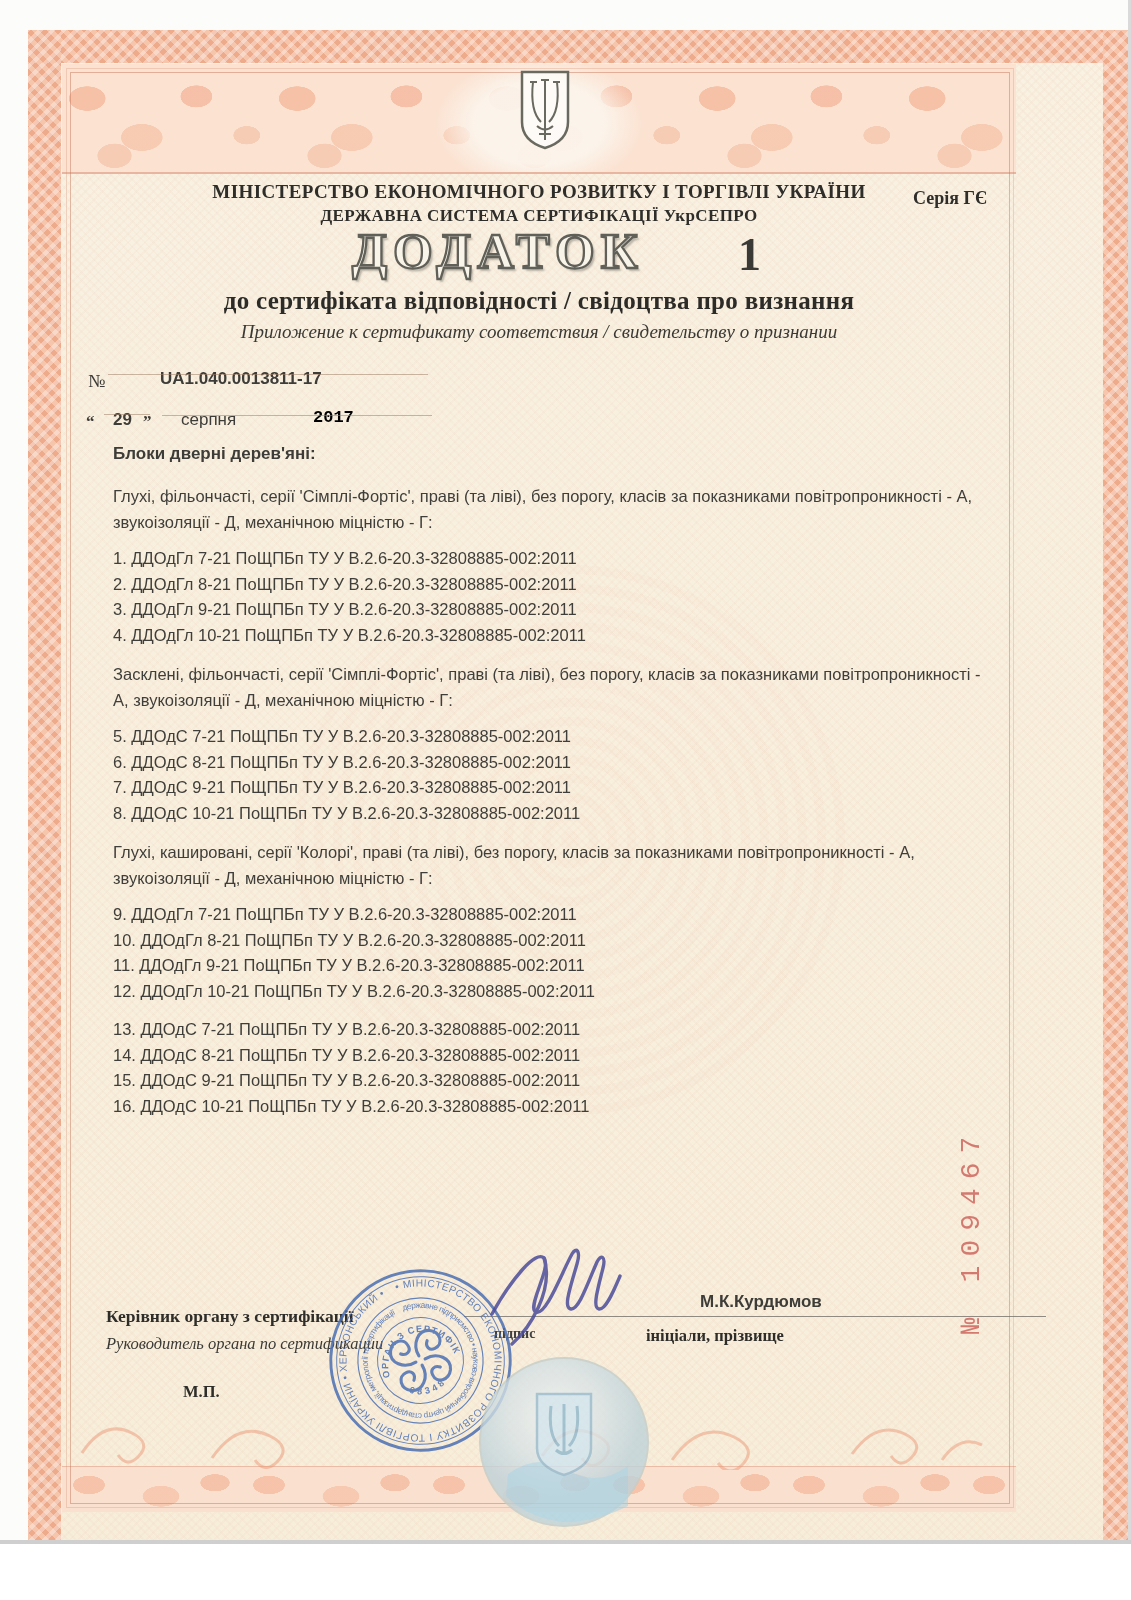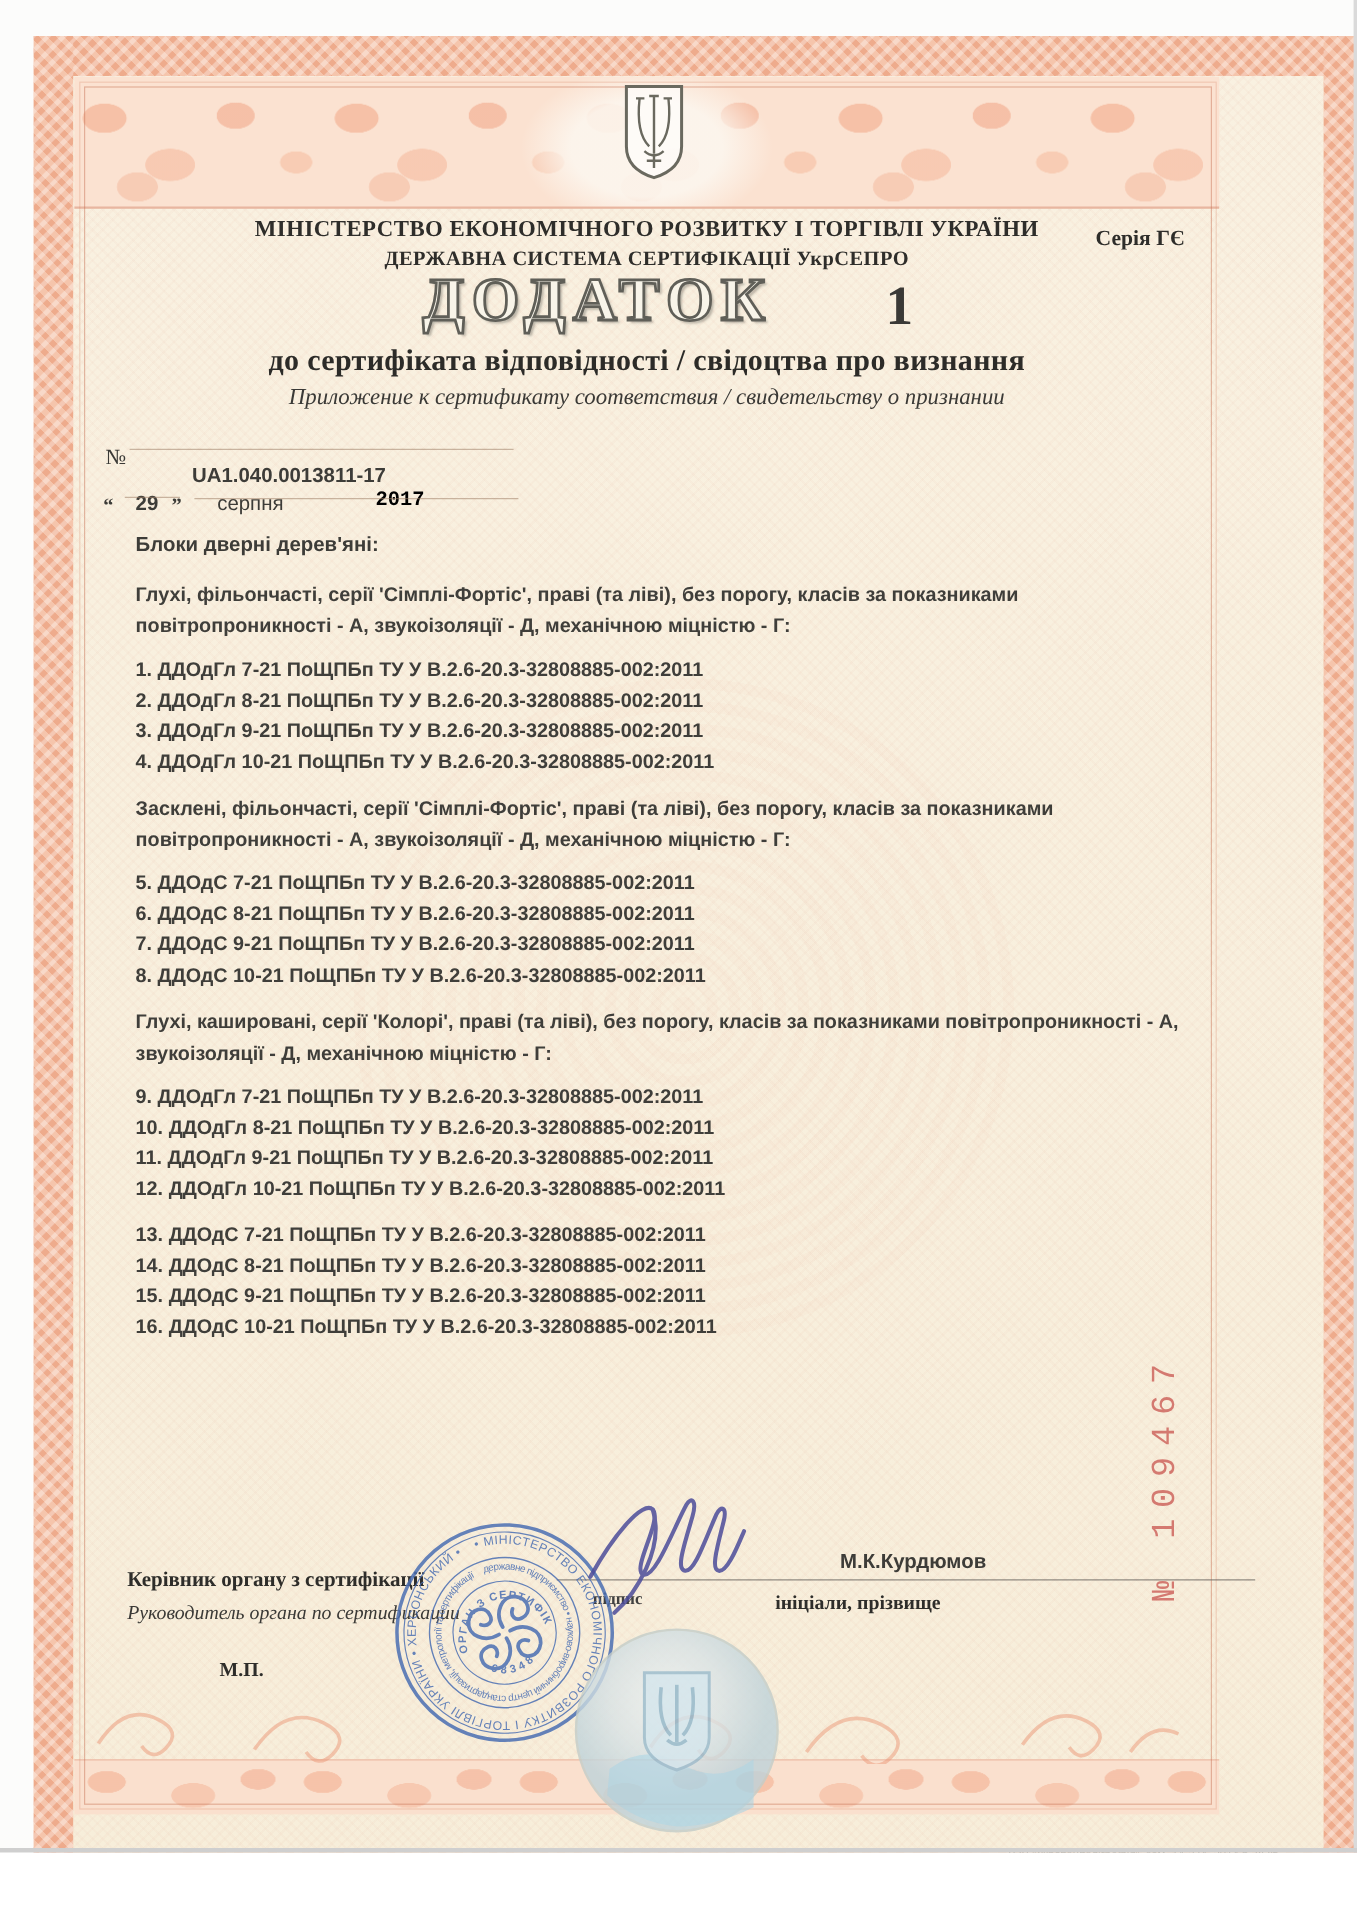--- a/index.html
+++ b/index.html
@@ -46,35 +46,35 @@
   .ministry1{top:181px;font-size:19px;font-weight:bold;letter-spacing:.4px;}
   .ministry2{top:206px;font-size:17px;font-weight:bold;letter-spacing:.4px;}
   .series{position:absolute;left:913px;top:188px;font-size:18px;font-weight:bold;color:#2e2d2a;}
   .doc-title{position:absolute;left:352px;top:222px;font-size:51px;font-weight:bold;letter-spacing:6px;
       color:#f8f4e9;-webkit-text-stroke:2.3px #605f58;text-shadow:2.5px 2.5px 2px rgba(110,108,100,.45);}
   .doc-title-num{position:absolute;left:738px;top:228px;font-size:46px;font-weight:bold;color:#3a3936;}
   .subtitle-uk{top:287px;font-size:25px;font-weight:bold;letter-spacing:.3px;color:#2c2b28;}
   .subtitle-ru{top:321px;font-size:19px;font-style:italic;color:#3a3936;}
   .num-label{position:absolute;left:88px;top:371px;font-size:18px;color:#3a3936;}
   .cert-number{position:absolute;left:160px;top:369px;font-family:"Liberation Sans",sans-serif;
-      font-size:17px;font-weight:bold;color:#3d3c38;margin-top:18px;}
+      font-size:17px;font-weight:bold;color:#3d3c38;}
   .uline{position:absolute;border-bottom:1.5px solid rgba(160,130,105,.55);}
   .u1{left:108px;top:374px;width:320px;}
   .u2{left:104px;top:414px;width:46px;}
   .u3{left:162px;top:415px;width:270px;}
   .q{position:absolute;font-size:17px;color:#3d3c38;font-weight:bold;}
   .qo{left:86px;top:412px;}
   .day{position:absolute;left:113px;top:410px;font-family:"Liberation Sans",sans-serif;font-size:17px;font-weight:bold;color:#3d3c38;}
   .qc{left:143px;top:412px;}
   .month{position:absolute;left:181px;top:410px;font-family:"Liberation Sans",sans-serif;font-size:17px;font-weight:normal;color:#3d3c38;}
   .year{position:absolute;left:313px;top:408px;font-family:Liberation Mono, monospace;font-size:17px;font-weight:bold;color:#000000;}
   .intro{position:absolute;left:113px;top:444px;font-family:"Liberation Sans",sans-serif;
       font-size:17px;font-weight:bold;color:#3d3c38;}
   .sections{position:absolute;left:113px;top:483px;width:884px;font-family:"Liberation Sans",sans-serif;
-      font-size:16.5px;font-weight:bold;color:#3f3e3a;}
+      font-size:16.5px;font-weight:normal;color:#3f3e3a;}
   .section{margin-bottom:13px;}
   .section-desc{line-height:26px;margin-bottom:11px;}
   .item{line-height:25.5px;}
   
   .head-uk{position:absolute;left:106px;top:1306px;font-size:17.5px;font-weight:bold;color:#2e2d2a;}
   .head-ru{position:absolute;left:106px;top:1334px;font-size:16.5px;font-style:italic;color:#3a3936;text-align:center;}
   .mp{position:absolute;left:183px;top:1382px;font-size:16.5px;font-weight:bold;color:#2e2d2a;}
   .sig-line{left:464px;top:1316px;width:582px;border-bottom:1.2px solid rgba(110,105,100,.75);}
   .sig-caption{position:absolute;left:494px;top:1326px;font-size:14px;font-weight:bold;color:#404040;}
   .signee{position:absolute;left:700px;top:1292px;font-family:"Liberation Sans",sans-serif;

